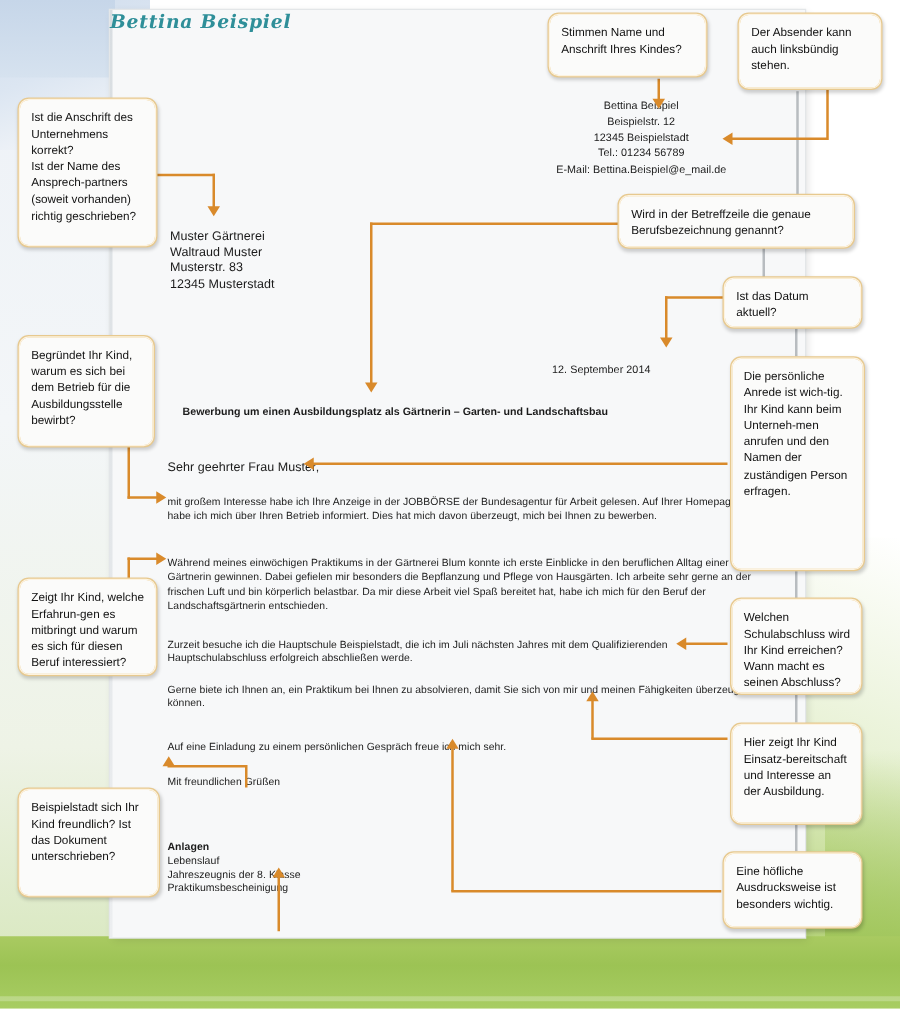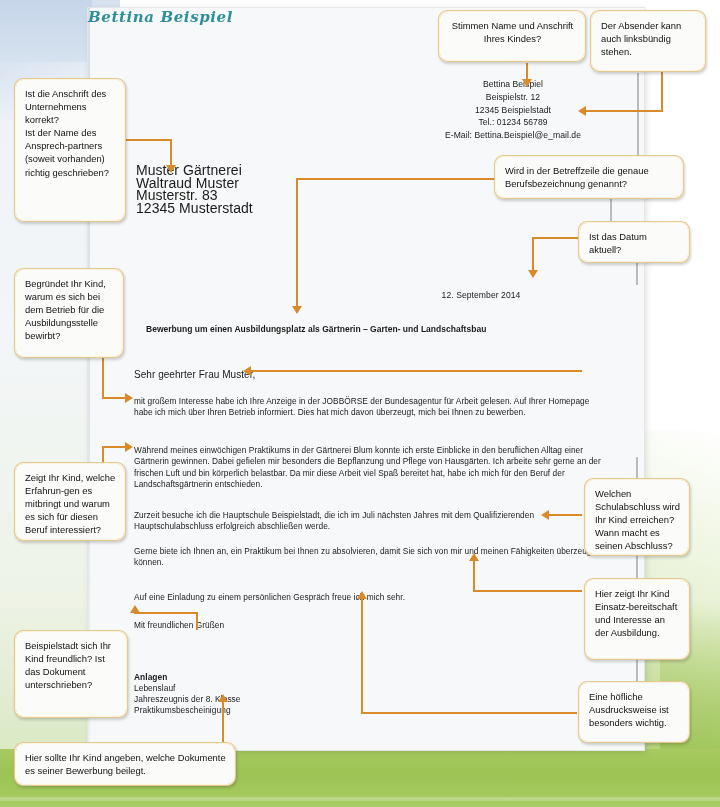--- a/index.html
+++ b/index.html
@@ -48,21 +48,21 @@
     box-shadow:0 0 0 1px #e3e6e8, 2px 2px 7px rgba(0,0,0,.13);
   }
   .paper-edge{
     position:absolute;left:88px;top:8px;width:2px;height:742px;
     background:linear-gradient(180deg,#d8dde1,#eceef0);
   }
 
   
   .letter{position:absolute;left:88px;top:8px;width:556px;height:742px;}
   .ltxt{position:absolute;color:#1b1b1b;font-size:8.3px;line-height:11.4px;letter-spacing:.05px;}
-  .addr-recipient{left:48px;top:156px;width:210px;line-height:12.6px;font-size:14px;}
+  .addr-recipient{left:48px;top:176px;width:210px;line-height:12.6px;font-size:10px;}
   .addr-sender{left:300px;top:70px;width:250px;text-align:center;line-height:12.8px;font-size:8.6px;}
   .date{left:300px;top:282px;width:186px;text-align:center;font-size:8.6px;}
   .subject{left:58px;top:316px;width:470px;font-weight:bold;font-size:8.5px;letter-spacing:.02px;}
   .salutation{left:46px;top:361px;width:300px;font-size:10px;}
   .para{left:46px;top:0;width:468px;}
   .p1{top:388px;}
   .p2{top:437px;}
   .p3{top:502px;}
   .p4{top:538px;}
   .p5{top:584px;}
@@ -194,39 +194,39 @@
   <div class="vline-o" style="left:361px;top:598px;height:115px;"></div>
   <div class="arr arr-u" style="left:357px;top:591px;"></div>
 
   <div class="vline-o" style="left:196px;top:612px;height:18px;"></div>
   <div class="hline" style="left:134px;top:612px;width:62px;"></div>
   <div class="arr arr-u" style="left:130px;top:605px;"></div>
 
   <div class="vline-o" style="left:222px;top:700px;height:45px;"></div>
   <div class="arr arr-u" style="left:218px;top:694px;"></div>
 
-  <div class="cb" style="left: 14px; top: 78px; width: 112px; height: 144px; white-space: pre-line;">Ist die Anschrift des Unternehmens korrekt?
+  <div class="cb" style="left: 14px; top: 78px; width: 112px; height: 120px; white-space: pre-line;">Ist die Anschrift des Unternehmens korrekt?
 Ist der Name des Ansprech-partners (soweit vorhanden) richtig geschrieben?</div>
 
-  <div class="cb" style="left: 438px; top: 10px; width: 148px; height: 52px; white-space: pre-line; text-align: center;">Stimmen Name und Anschrift Ihres Kindes?</div>
+  <div class="cb" style="left: 438px; top: 10px; width: 128px; height: 52px; white-space: pre-line;">Stimmen Name und Anschrift Ihres Kindes?</div>
 
   <div class="cb" style="left: 590px; top: 10px; width: 116px; height: 62px; white-space: pre-line;">Der Absender kann auch linksbündig stehen.</div>
 
   <div class="cb" style="left: 494px; top: 155px; width: 190px; height: 44px; white-space: pre-line;">Wird in der Betreffzeile die genaue Berufsbezeichnung genannt?</div>
 
   <div class="cb" style="left: 578px; top: 221px; width: 112px; height: 42px; white-space: pre-line;">Ist das Datum aktuell?</div>
 
+  <div class="cb" style="left: 584px; top: 285px; width: 108px; height: 172px; white-space: pre-line;">Die persönliche Anrede ist wich-tig. Ihr Kind kann beim Unterneh-men anrufen und den Namen der zuständigen Person erfragen.</div>
 
   <div class="cb" style="left: 14px; top: 268px; width: 110px; height: 90px; white-space: pre-line;">Begründet Ihr Kind, warum es sich bei dem Betrieb für die Ausbildungsstelle bewirbt?</div>
 
   <div class="cb" style="left: 14px; top: 462px; width: 112px; height: 79px; white-space: pre-line;">Zeigt Ihr Kind, welche Erfahrun-gen es mitbringt und warum es sich für diesen Beruf interessiert?</div>
 
   <div class="cb" style="left: 584px; top: 478px; width: 106px; height: 78px; white-space: pre-line;">Welchen Schulabschluss wird Ihr Kind erreichen? Wann macht es seinen Abschluss?</div>
 
   <div class="cb" style="left: 584px; top: 578px; width: 106px; height: 82px; white-space: pre-line;">Hier zeigt Ihr Kind Einsatz-bereitschaft und Interesse an der Ausbildung.</div>
 
   <div class="cb" style="left: 578px; top: 681px; width: 112px; height: 62px; white-space: pre-line;">Eine höfliche Ausdrucksweise ist besonders wichtig.</div>
 
   <div class="cb" style="left: 14px; top: 630px; width: 114px; height: 88px; white-space: pre-line;">Beispielstadt sich Ihr Kind freundlich? Ist das Dokument unterschrieben?</div>
 
-  <div class="cb" style="left: 14px; top: 742px; width: 222px; height: 44px; white-space: pre-line;">Hier sollte Ihr Kind angeben, welche Dokumente es seiner Bewerbung beilegt.</div>
 
 </div>
 
 </body></html>

